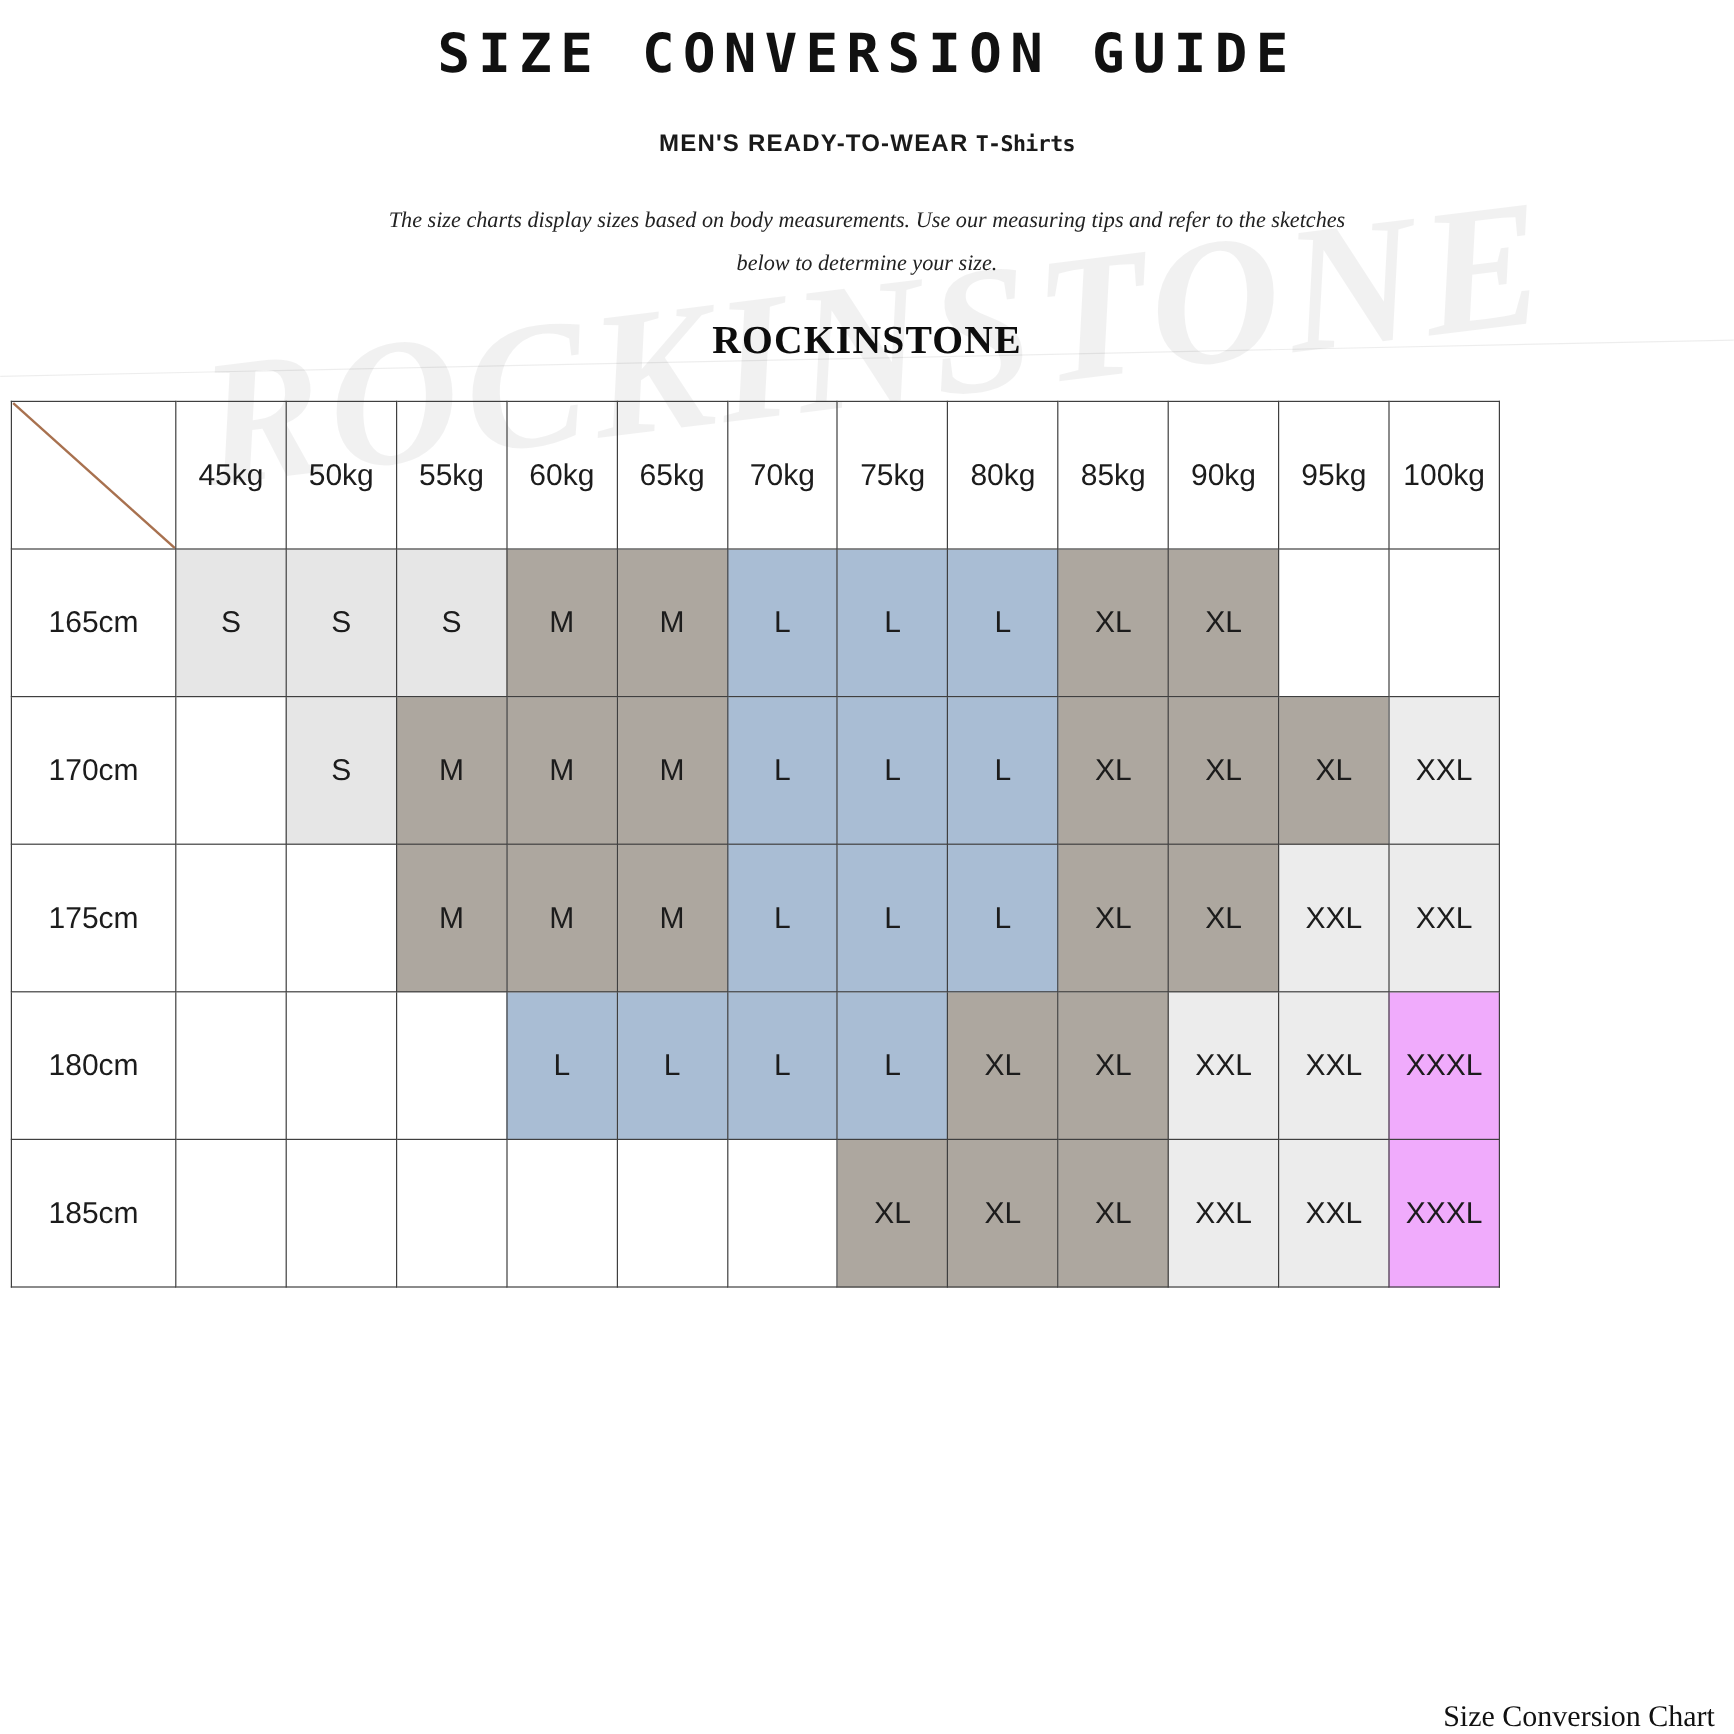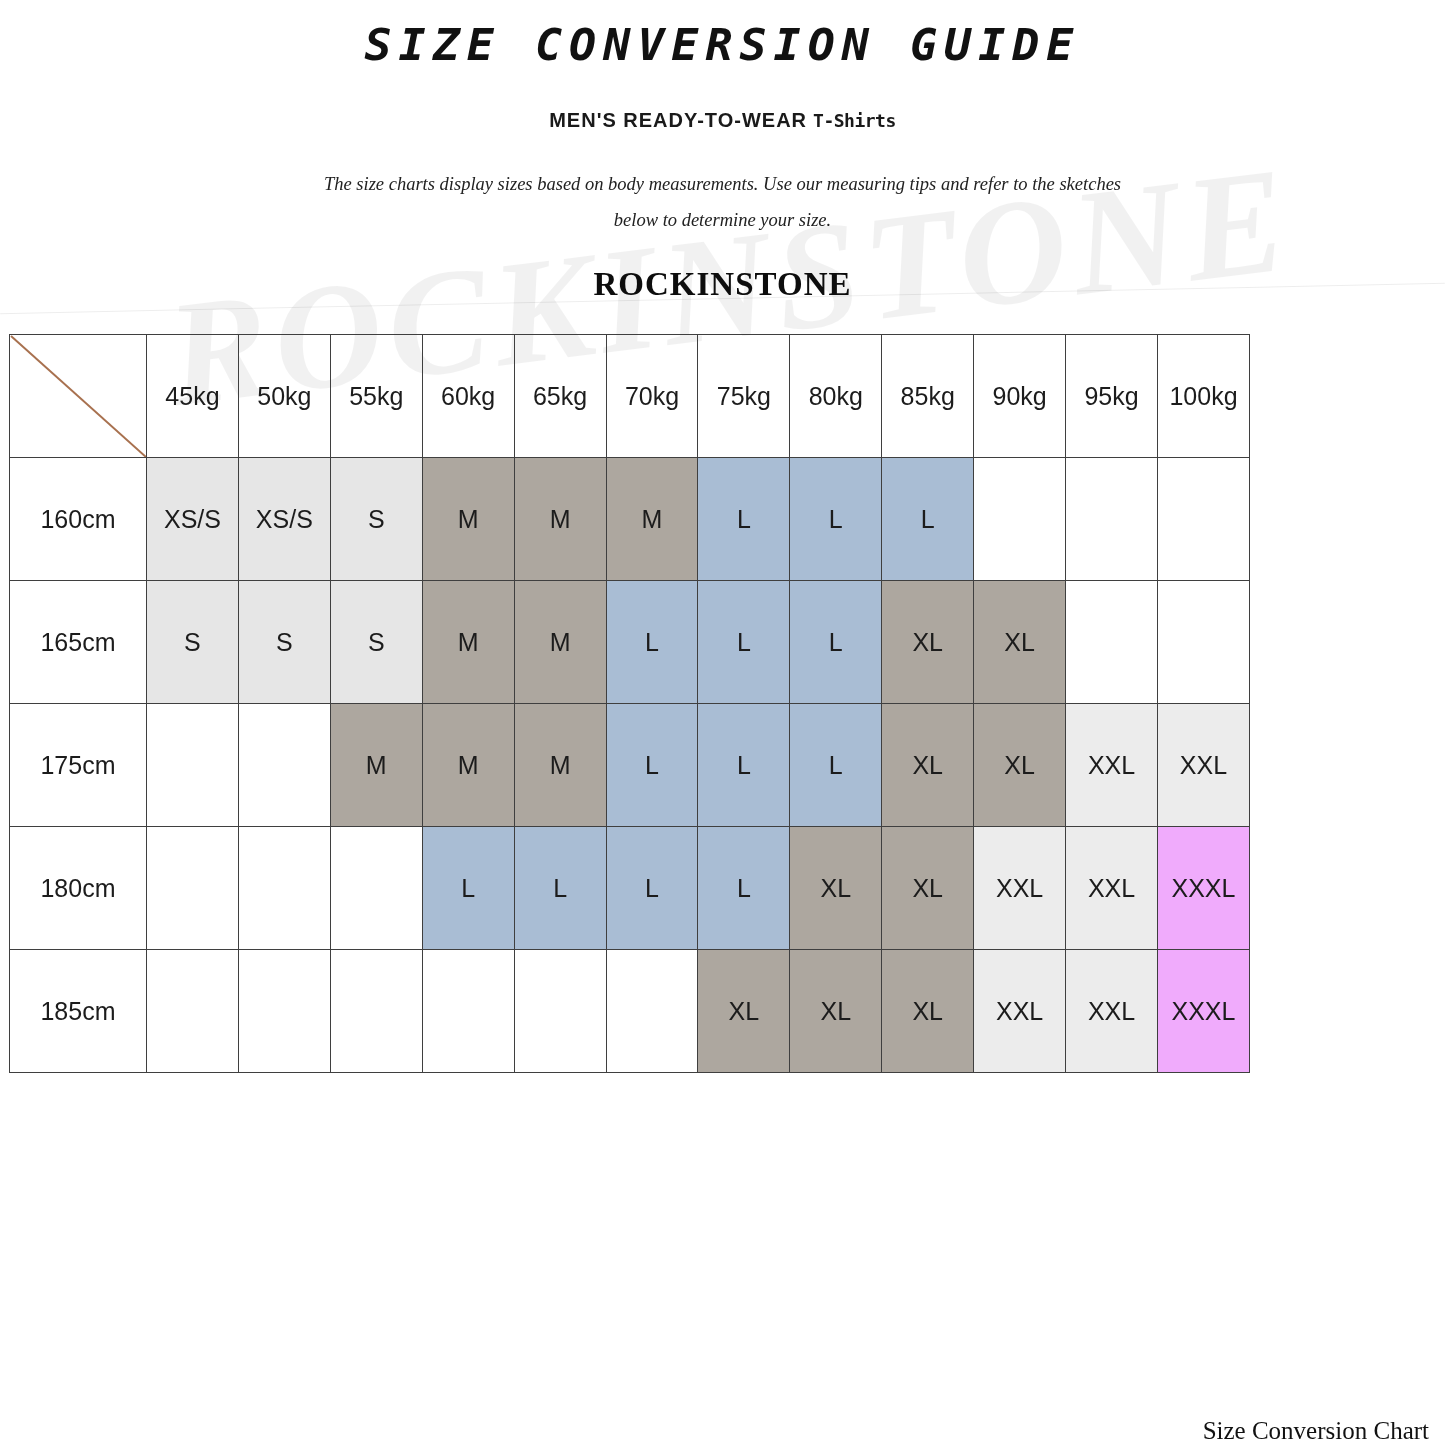--- a/index.html
+++ b/index.html
@@ -48,21 +48,20 @@
   .page { position: relative; z-index: 2; }
 
   .main-title {
     text-align: center;
     font-family: "DejaVu Sans Mono", monospace;
     font-size: 45px;
     font-weight: bold;
     letter-spacing: 7px;
     margin: 18px 0 0 0;
     color: #111;
-    font-style: italic;
   }
 
   .subtitle {
     text-align: center;
     margin-top: 38px;
     font-size: 20px;
     font-weight: bold;
     letter-spacing: 0.5px;
   }
   .subtitle .seg1 {
@@ -191,48 +190,48 @@
           <td class="hdr">70kg</td>
           <td class="hdr">75kg</td>
           <td class="hdr">80kg</td>
           <td class="hdr">85kg</td>
           <td class="hdr">90kg</td>
           <td class="hdr">95kg</td>
           <td class="hdr">100kg</td>
         </tr>
 
         <tr>
-          <td class="rowhdr hdr-col">160cm</td>
-          <td class="sh-light">XS/S</td>
-          <td class="sh-light">XS/S</td>
-          <td class="sh-light">S</td>
-          <td class="sh-gray">M</td>
-          <td class="sh-gray">M</td>
-          <td class="sh-gray">M</td>
-          <td class="sh-blue">L</td>
-          <td class="sh-blue">L</td>
-          <td class="sh-blue">L</td>
-          <td class="sh-none"></td>
-          <td class="sh-none"></td>
-          <td class="sh-none"></td>
-        </tr>
-        <tr>
           <td class="rowhdr hdr-col">165cm</td>
           <td class="sh-light">S</td>
           <td class="sh-light">S</td>
           <td class="sh-light">S</td>
           <td class="sh-gray">M</td>
           <td class="sh-gray">M</td>
           <td class="sh-blue">L</td>
           <td class="sh-blue">L</td>
           <td class="sh-blue">L</td>
           <td class="sh-gray">XL</td>
           <td class="sh-gray">XL</td>
           <td class="sh-none"></td>
           <td class="sh-none"></td>
+        </tr>
+        <tr>
+          <td class="rowhdr hdr-col">170cm</td>
+          <td class="sh-none"></td>
+          <td class="sh-light">S</td>
+          <td class="sh-gray">M</td>
+          <td class="sh-gray">M</td>
+          <td class="sh-gray">M</td>
+          <td class="sh-blue">L</td>
+          <td class="sh-blue">L</td>
+          <td class="sh-blue">L</td>
+          <td class="sh-gray">XL</td>
+          <td class="sh-gray">XL</td>
+          <td class="sh-gray">XL</td>
+          <td class="sh-pale">XXL</td>
         </tr>
         <tr>
           <td class="rowhdr hdr-col">175cm</td>
           <td class="sh-none"></td>
           <td class="sh-none"></td>
           <td class="sh-gray">M</td>
           <td class="sh-gray">M</td>
           <td class="sh-gray">M</td>
           <td class="sh-blue">L</td>
           <td class="sh-blue">L</td>

